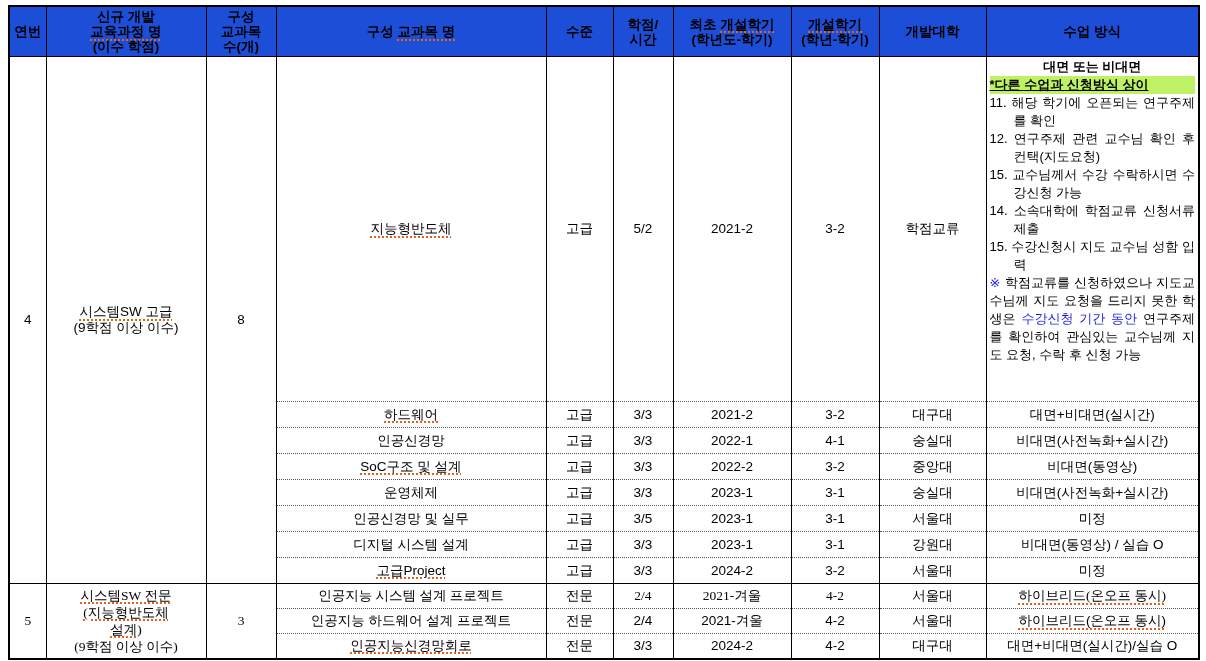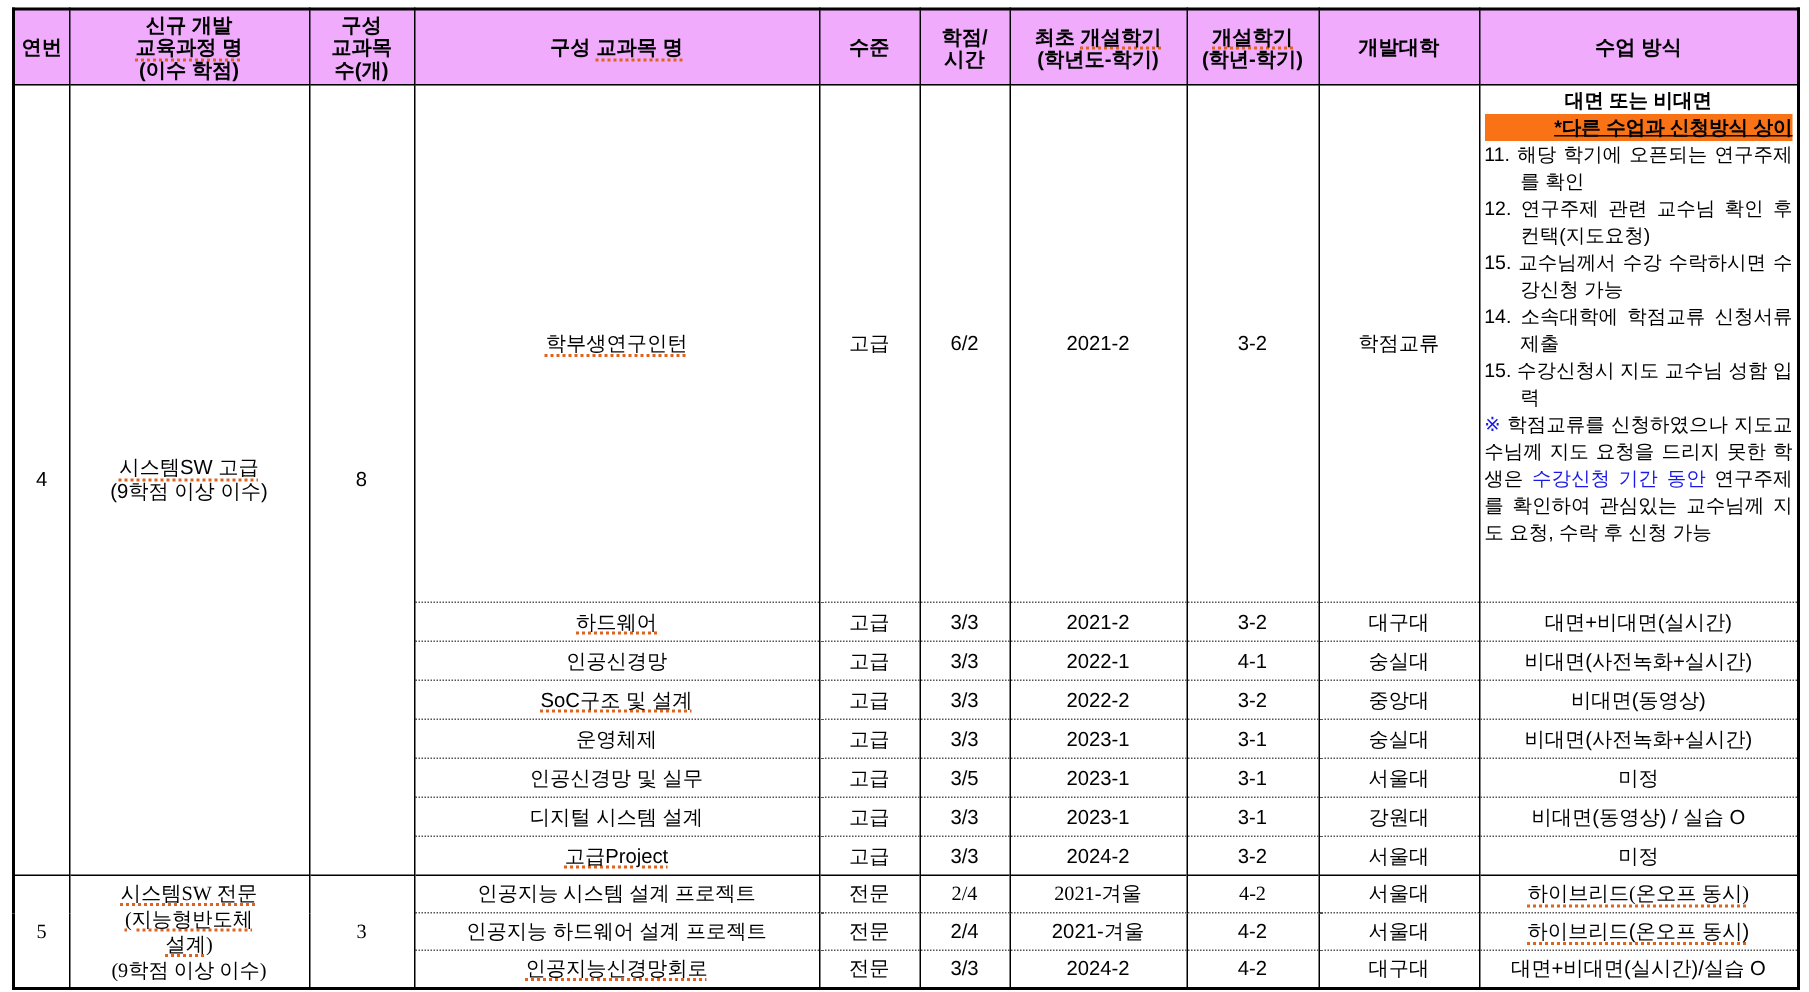--- a/index.html
+++ b/index.html
@@ -4,21 +4,21 @@
 <style>
   html,body { margin:0; padding:0; background:#fff; }
   body { font-family:"Liberation Sans","DejaVu Sans",sans-serif; color:#000; }
   .sheet { position:relative; width:1206px; height:661px; background:#ffffff; overflow:hidden; }
   table.course-table {
     position:absolute; left:8px; top:5px;
     border-collapse:collapse; table-layout:fixed; width:1190px;
     border:2px solid #000;
   }
   th {
-    background:#f0abfc; border:1px solid #000;
+    background:#1d4ed8; border:1px solid #000;
     font-weight:bold; font-size:13.5px; line-height:15px;
     text-align:center; vertical-align:middle; padding:2px 1px;
   }
   td {
     border-left:1px solid #000; border-right:1px solid #000;
     font-size:13.5px; line-height:16px;
     text-align:center; vertical-align:middle; padding:0 2px;
     overflow:hidden;
   }
   .ml { white-space:pre-line; }
@@ -26,21 +26,21 @@
   tr.gstart td { border-top:1.5px solid #000;font-family:Liberation Serif, serif; }
   tr.hdr { height:50px; }
   tr.tall { height:345px; }
   tr.crow { height:26px; }
   tr.g5 { height:25px; }
   
   .sp { text-decoration:underline dotted #e0621f; text-decoration-thickness:2px; text-underline-offset:3px; }
   
   td.note { vertical-align:top; text-align:left; font-size:13px; line-height:18px; padding:1px 3px 0 3px;margin-left:43px; }
   .n-title { text-align:center; font-weight:bold; }
-  .n-sub { font-weight:bold; background:#f97316; text-decoration:underline; text-align:right; }
+  .n-sub { font-weight:bold; background:#bef264; text-decoration:underline; text-align:left; }
   .n-item { padding-left:24px; text-indent:-24px; text-align:justify; }
   .n-remark { text-align:justify; }
   .blue { color:#1a1ae6; }
 </style>
 </head>
 <body>
 
 <div class="sheet">
 <table class="course-table">
   <colgroup>
@@ -85,23 +85,23 @@
     <th>수업 방식</th>
   </tr>
 
   <tr class="tall">
     <td rowspan="8">4</td>
     <td rowspan="8">
       <span class="sp">시스템SW 고급</span><br>
       <span>(9학점 이상 이수)</span>
     </td>
     <td rowspan="8">8</td>
-    <td class="c sp">학부생연구인턴</td>
-    <td class="c">고급</td>
-    <td class="c">6/2</td>
+    <td class="c sp">지능형반도체</td>
+    <td class="c">고급</td>
+    <td class="c">5/2</td>
     <td class="c">2021-2</td>
     <td class="c">3-2</td>
     <td class="c">학점교류</td>
     <td class="c note">
       <div class="n-title">대면 또는 비대면</div>
       <div class="n-sub">*다른 수업과 신청방식 상이</div>
       <div class="n-item">11. 해당 학기에 오픈되는 연구주제를 확인</div>
       <div class="n-item">12. 연구주제 관련 교수님 확인 후 컨택(지도요청)</div>
       <div class="n-item">15. 교수님께서 수강 수락하시면 수강신청 가능</div>
       <div class="n-item">14. 소속대학에 학점교류 신청서류 제출</div>

